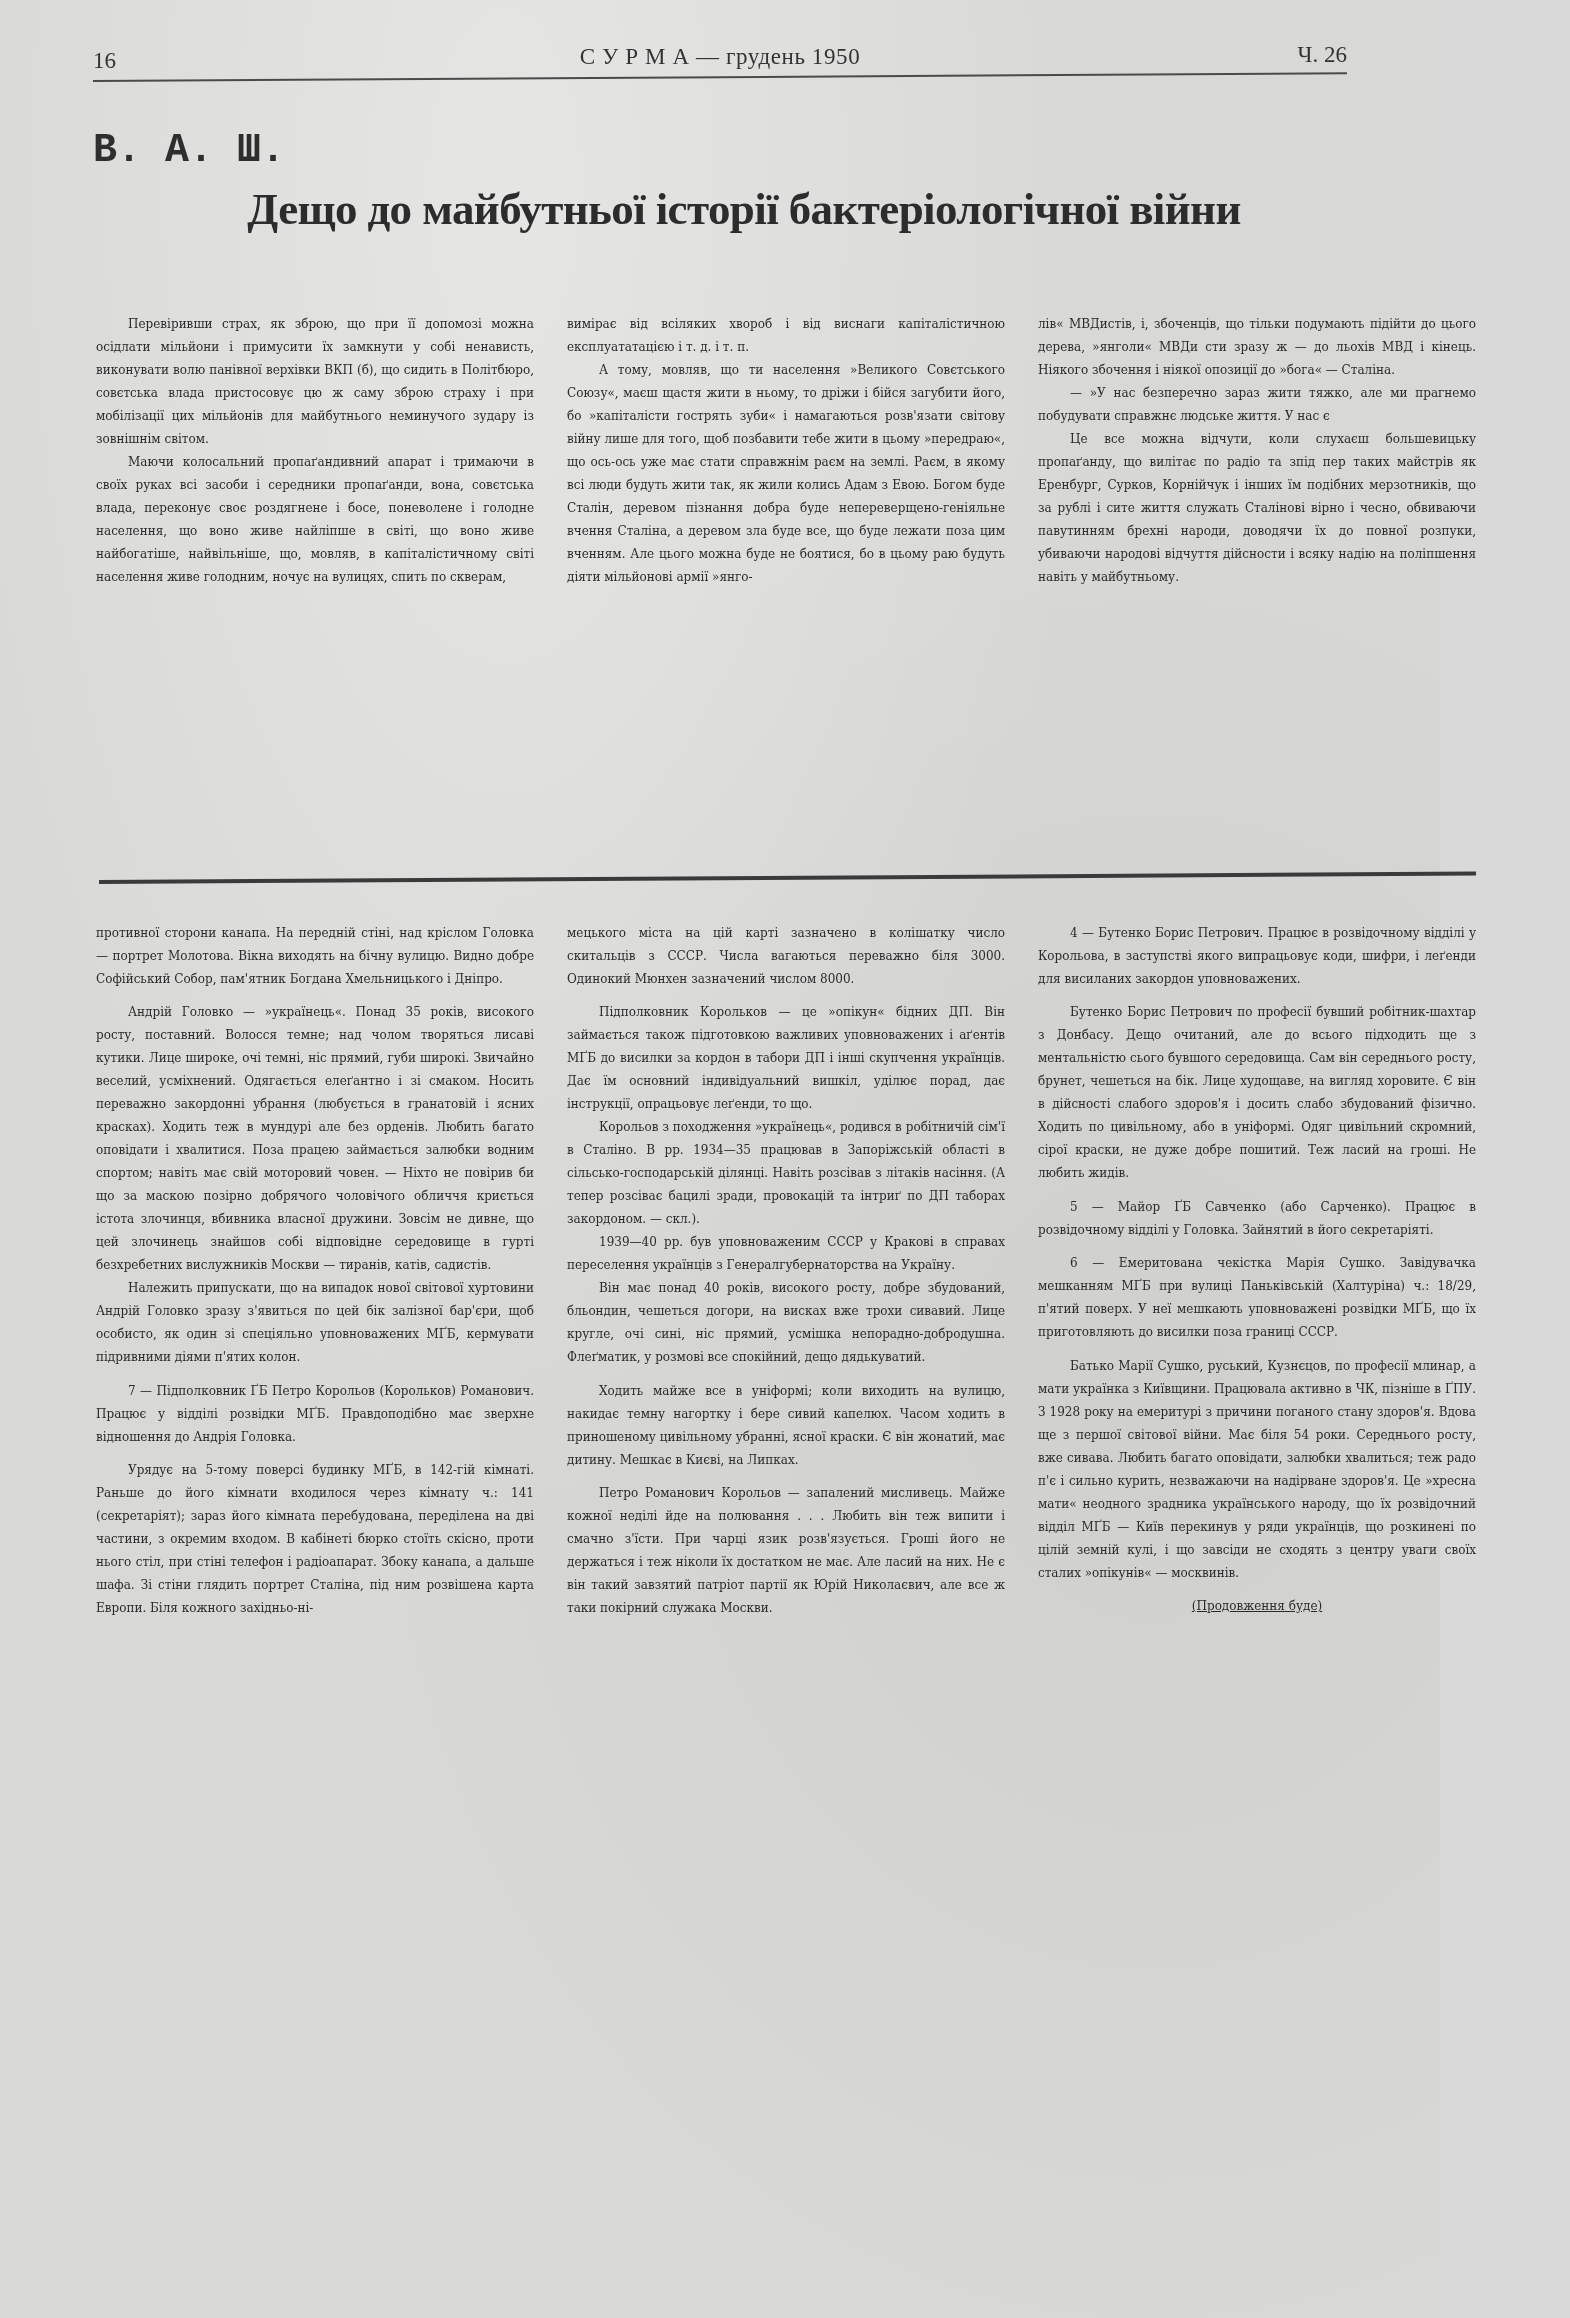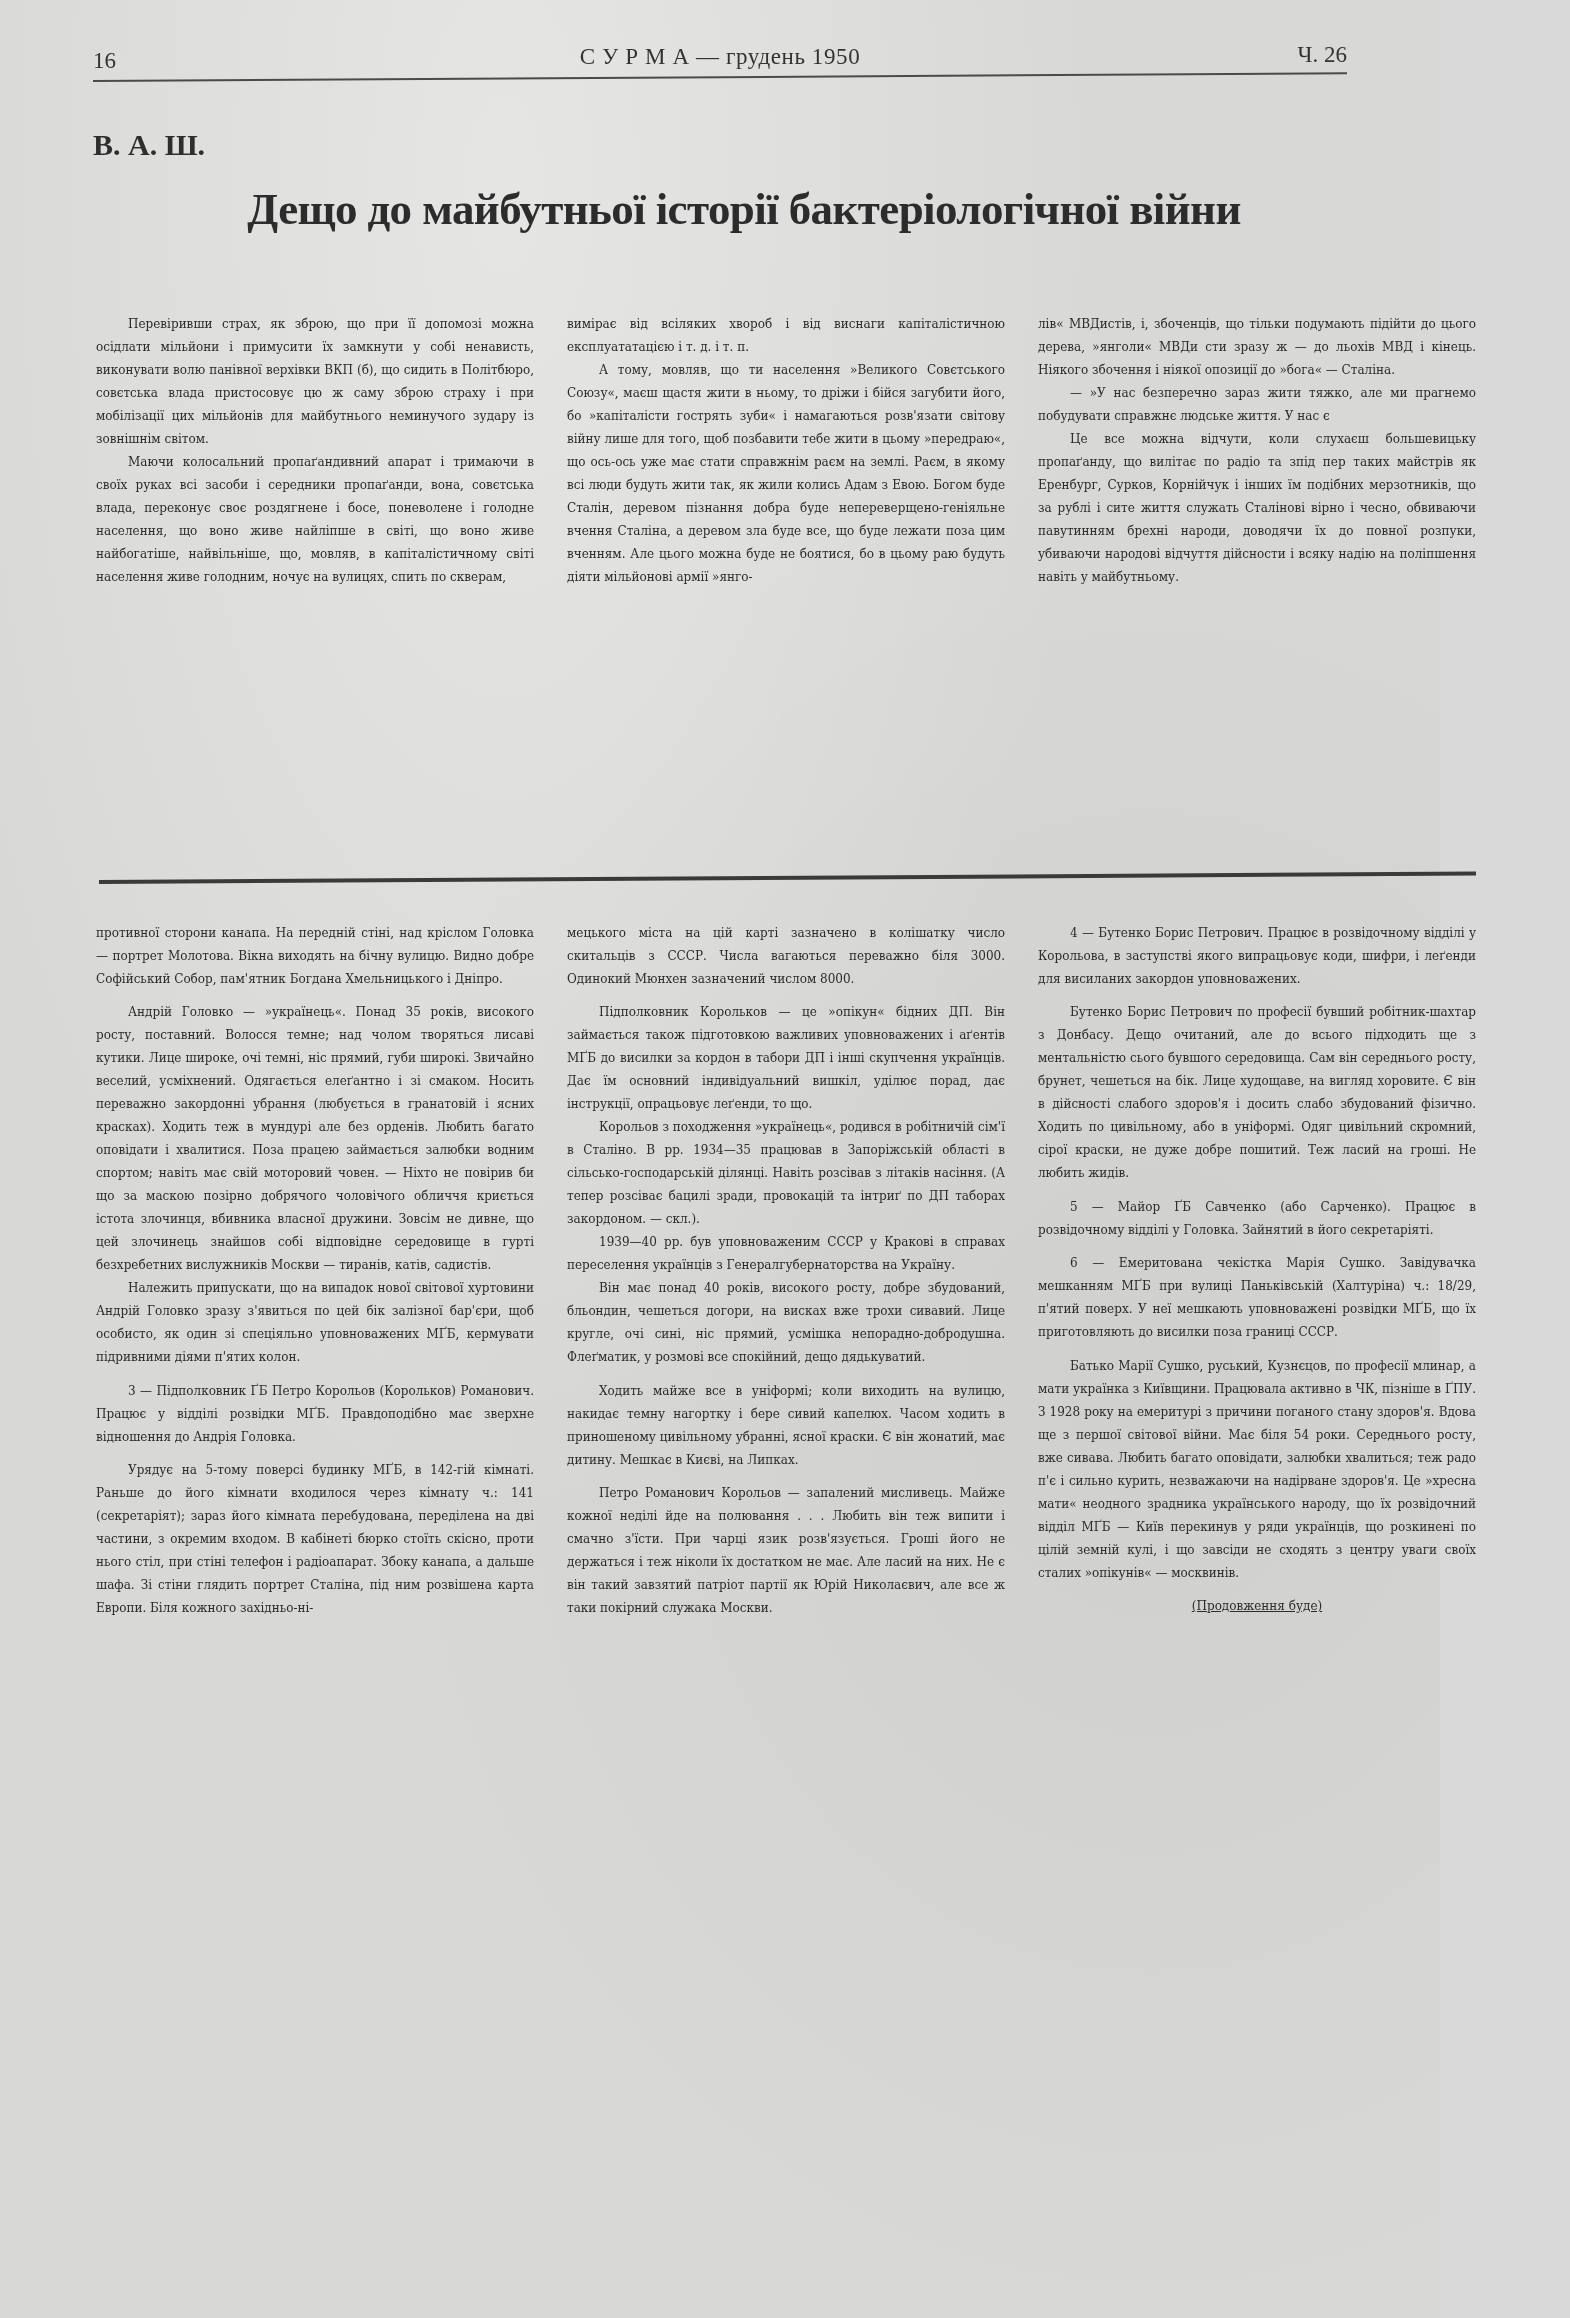--- a/index.html
+++ b/index.html
@@ -23,21 +23,21 @@
   }
   .running-head .page-no { position: absolute; left: 0; top: 5.8px; }
   .running-head .masthead { position: absolute; left: 0; right: 0; top: 2.3px; text-align: center; letter-spacing: 0.6px; }
   .running-head .part-no { position: absolute; right: 0; top: 0; }
   .head-rule {
     position: absolute; left: 93px; right: 93px; top: 80px; height: 1.7px;
     background: #4a4a4a; transform: rotate(-0.35deg); transform-origin: left center;
   }
   .author {
     position: absolute; left: 93px; top: 128px;
-    font-family: Liberation Serif, serif; font-weight: bold; font-size: 30px; color: #2e2e2e;
+    font-family: Liberation Mono, monospace; font-weight: bold; font-size: 40px; color: #2e2e2e;
   }
   .title {
     position: absolute; left: 0; right: 0; top: 183px; text-align: center;
     font-family: "Liberation Serif", serif; font-weight: bold; font-size: 45px; color: #2c2c2c;
     letter-spacing: -0.6px;
     padding-left: 48px;
   }
   .cols {
     position: absolute; left: 96px; width: 1380px;
     display: flex; justify-content: space-between;
@@ -85,21 +85,21 @@
       </div>
   </div>
 
   <div class="section-rule"></div>
 
   <div class="cols lower">
     <div class="col">
         <p class="cont">противної сторони канапа. На передній стіні, над кріслом Головка — портрет Молотова. Вікна виходять на бічну вулицю. Видно добре Софійський Собор, пам'ятник Богдана Хмельницького і Дніпро.</p>
         <p class="gap">Андрій Головко — »українець«. Понад 35 років, високого росту, поставний. Волосся темне; над чолом творяться лисаві кутики. Лице широке, очі темні, ніс прямий, губи широкі. Звичайно веселий, усміхнений. Одягається елеґантно і зі смаком. Носить переважно закордонні убрання (любується в гранатовій і ясних красках). Ходить теж в мундурі але без орденів. Любить багато оповідати і хвалитися. Поза працею займається залюбки водним спортом; навіть має свій моторовий човен. — Ніхто не повірив би що за маскою позірно добрячого чоловічого обличчя криється істота злочинця, вбивника власної дружини. Зовсім не дивне, що цей злочинець знайшов собі відповідне середовище в гурті безхребетних вислужників Москви — тиранів, катів, садистів.</p>
         <p>Належить припускати, що на випадок нової світової хуртовини Андрій Головко зразу з'явиться по цей бік залізної бар'єри, щоб особисто, як один зі спеціяльно уповноважених МҐБ, кермувати підривними діями п'ятих колон.</p>
-        <p class="gap">3 — Підполковник ҐБ Петро Корольов (Корольков) Романович. Працює у відділі розвідки МҐБ. Правдоподібно має зверхне відношення до Андрія Головка.</p>
+        <p class="gap">7 — Підполковник ҐБ Петро Корольов (Корольков) Романович. Працює у відділі розвідки МҐБ. Правдоподібно має зверхне відношення до Андрія Головка.</p>
         <p class="gap">Урядує на 5-тому поверсі будинку МҐБ, в 142-гій кімнаті. Раньше до його кімнати входилося через кімнату ч.: 141 (секретаріят); зараз його кімната перебудована, переділена на дві частини, з окремим входом. В кабінеті бюрко стоїть скісно, проти нього стіл, при стіні телефон і радіоапарат. Збоку канапа, а дальше шафа. Зі стіни глядить портрет Сталіна, під ним розвішена карта Европи. Біля кожного західньо-ні-</p>
       </div>
     <div class="col">
         <p class="cont">мецького міста на цій карті зазначено в колішатку число скитальців з СССР. Числа вагаються переважно біля 3000. Одинокий Мюнхен зазначений числом 8000.</p>
         <p class="gap">Підполковник Корольков — це »опікун« бідних ДП. Він займається також підготовкою важливих уповноважених і аґентів МҐБ до висилки за кордон в табори ДП і інші скупчення українців. Дає їм основний індивідуальний вишкіл, уділює порад, дає інструкції, опрацьовує леґенди, то що.</p>
         <p>Корольов з походження »українець«, родився в робітничій сім'ї в Сталіно. В рр. 1934—35 працював в Запоріжській області в сільсько-господарській ділянці. Навіть розсівав з літаків насіння. (А тепер розсіває бацилі зради, провокацій та інтриґ по ДП таборах закордоном. — скл.).</p>
         <p>1939—40 рр. був уповноваженим СССР у Кракові в справах переселення українців з Генералгубернаторства на Україну.</p>
         <p>Він має понад 40 років, високого росту, добре збудований, бльондин, чешеться догори, на висках вже трохи сивавий. Лице кругле, очі сині, ніс прямий, усмішка непорадно-добродушна. Флеґматик, у розмові все спокійний, дещо дядькуватий.</p>
         <p class="gap">Ходить майже все в уніформі; коли виходить на вулицю, накидає темну нагортку і бере сивий капелюх. Часом ходить в приношеному цивільному убранні, ясної краски. Є він жонатий, має дитину. Мешкає в Києві, на Липках.</p>
         <p class="gap">Петро Романович Корольов — запалений мисливець. Майже кожної неділі йде на полювання . . . Любить він теж випити і смачно з'їсти. При чарці язик розв'язується. Гроші його не держаться і теж ніколи їх достатком не має. Але ласий на них. Не є він такий завзятий патріот партії як Юрій Николаєвич, але все ж таки покірний служака Москви.</p>

